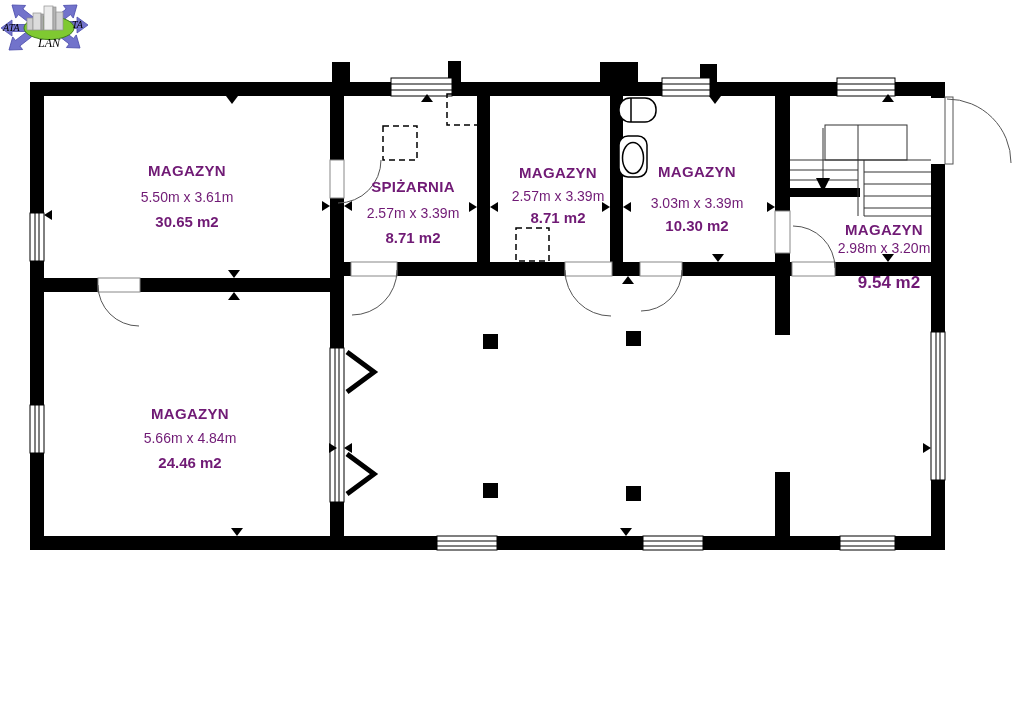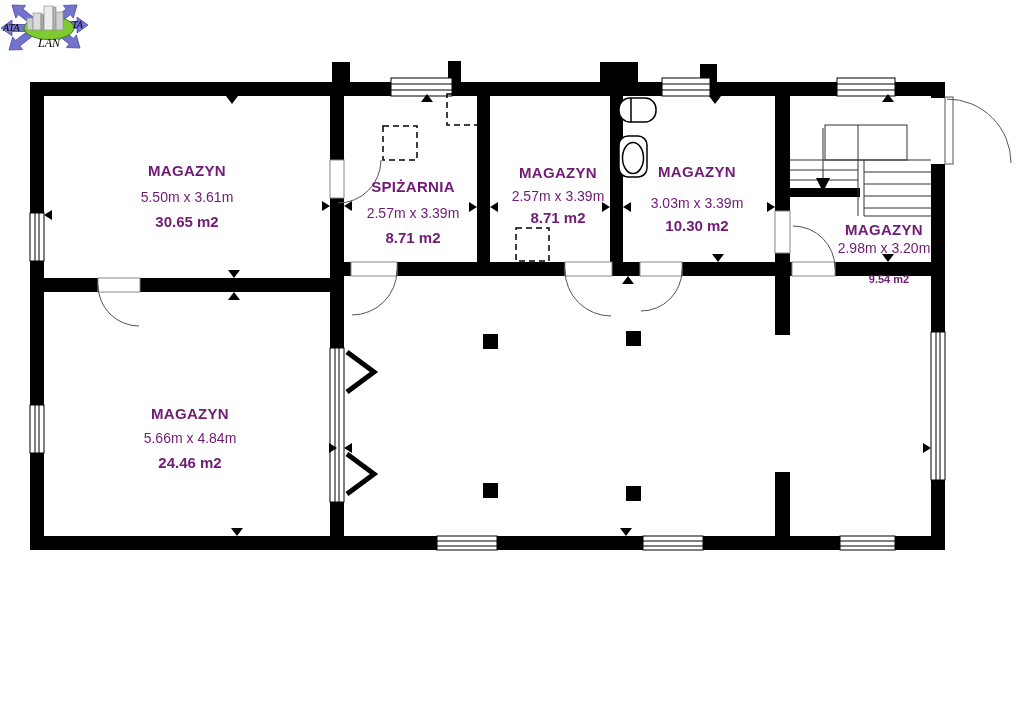--- a/index.html
+++ b/index.html
@@ -4,21 +4,21 @@
 <style>
   html,body{margin:0;padding:0;background:#fff;}
   .canvas{position:relative;width:1024px;height:724px;background:#fff;overflow:hidden;
           font-family:"Liberation Sans",sans-serif;color:#701a75;}
   .plan-svg{position:absolute;left:0;top:0;}
   .room-label{position:absolute;text-align:center;transform:translateX(-50%);white-space:nowrap;}
   .room-name{font-size:15px;font-weight:bold;line-height:19px;letter-spacing:.3px;text-align:center;}
   .room-dims{font-size:14px;line-height:19px;margin-top:8px;}
   .room-area{font-size:15px;font-weight:bold;line-height:19px;margin-top:5px;}
   .area-float{position:absolute;text-align:center;transform:translateX(-50%);
-              font-size:11px;font-weight:bold;white-space:nowrap;}
+              font-size:17px;font-weight:bold;white-space:nowrap;}
 </style>
 </head>
 <body>
 
 <div class="canvas">
 
 <svg class="plan-svg" width="1024" height="724" viewBox="0 0 1024 724">
 
   <g fill="#000">
     <rect x="30" y="82" width="915" height="14"></rect>

